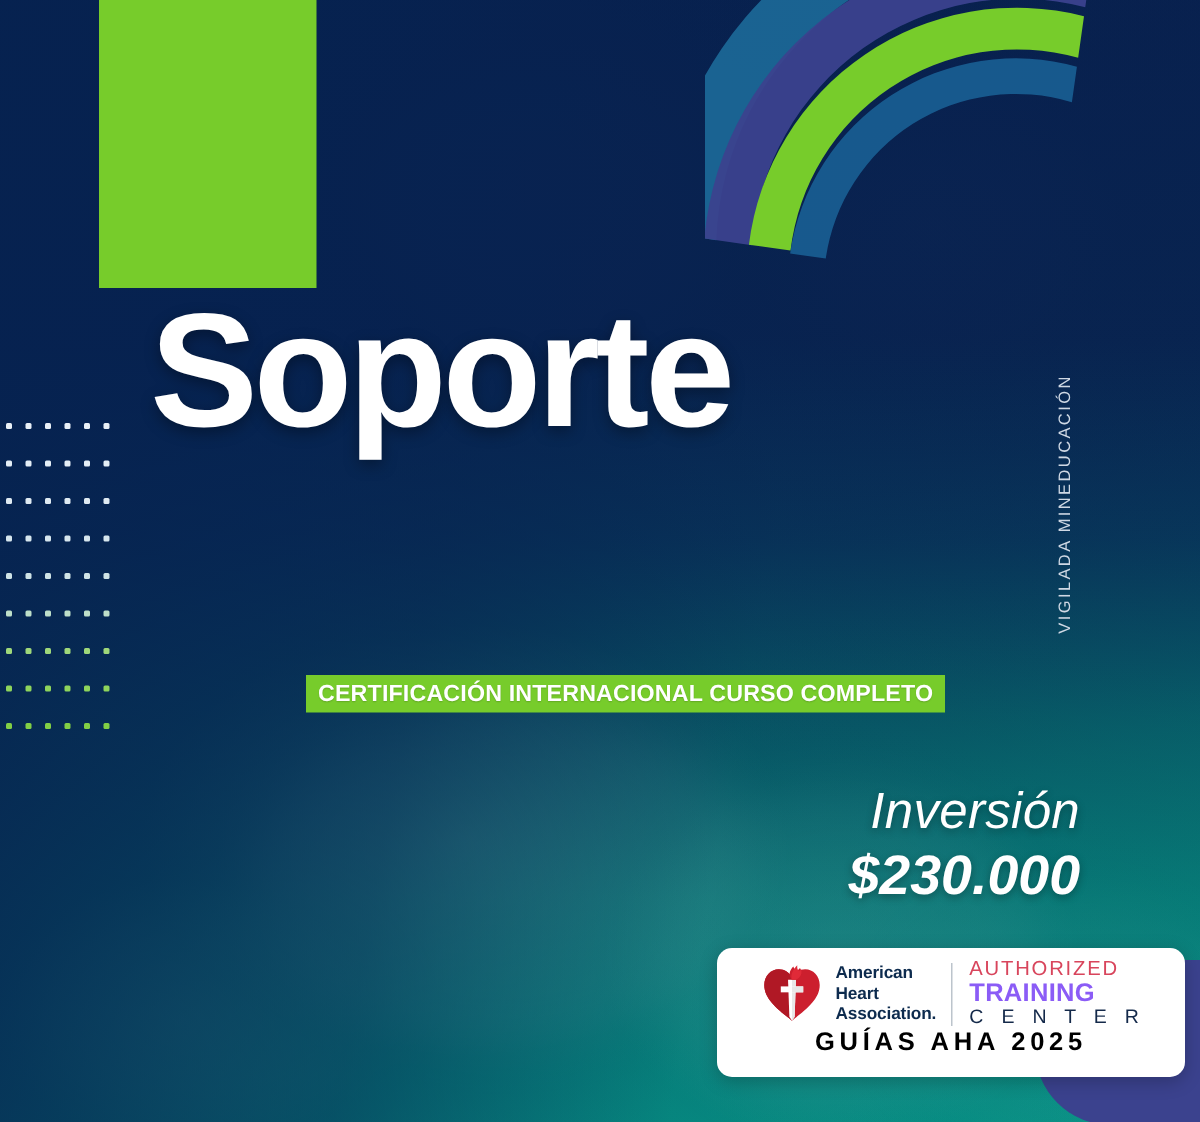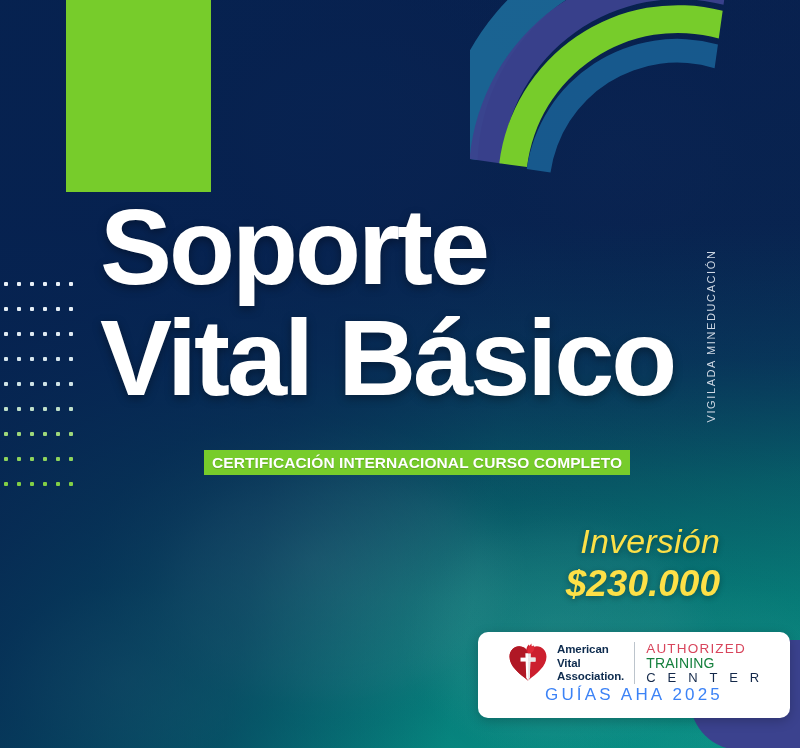--- a/index.html
+++ b/index.html
@@ -98,21 +98,21 @@
     white-space:nowrap;text-shadow:0 1px 1px rgba(0,0,0,.18);
   }
 
   .bls{
     position:absolute;left:108px;top:502px;
     color:#fff;font-size:62px;font-weight:400;letter-spacing:.5px;
     text-shadow:0 2px 8px rgba(0,0,0,.3);
   }
 
   
-  .price{position:absolute;right:80px;top:522px;text-align:right;color:#fde047;}
+  .price{position:absolute;right:80px;top:522px;text-align:right;color:#ffffff;}
   .price .label{font-size:34px;font-style:italic;font-weight:400;letter-spacing:.2px;
     text-shadow:0 2px 6px rgba(0,0,0,.3);}
   .price .amount{font-size:37px;font-style:italic;font-weight:bold;margin-top:2px;
     text-shadow:0 2px 6px rgba(0,0,0,.3);}
 
   
   .vigilada{
     position:absolute;right:2px;top:330px;
     transform-origin:center;
     transform:rotate(-90deg);
@@ -135,24 +135,24 @@
   }
   .aha-top{display:flex;align-items:flex-end;padding:7px 0 0 28px;height:52px;box-sizing:border-box;}
   .heart-logo{width:44px;height:44px;flex:0 0 44px;}
   .aha-name{
     margin-left:7px;color:#0d2b4e;font-weight:bold;font-size:11.5px;
     line-height:1.18;letter-spacing:-.1px;
   }
   .vrule{width:1px;height:42px;background:#bcc4cc;margin:0 11px 0 10px;}
   .atc{line-height:1;}
   .atc .authorized{color:#d8455c;font-size:13.5px;letter-spacing:1.2px;font-weight:400;}
-  .atc .training{color:#15803d;font-size:14px;font-weight:normal;letter-spacing:.2px;margin-top:1px;}
+  .atc .training{color:#8b5cf6;font-size:17px;font-weight:bold;letter-spacing:.2px;margin-top:1px;}
   .atc .center{color:#14294a;font-size:13px;letter-spacing:4.2px;margin-top:1px;}
   .guias{
-    text-align:center;color:#3b82f6;font-weight:normal;font-size:17px;
+    text-align:center;color:#000000;font-weight:bold;font-size:17px;
     letter-spacing:3.2px;margin-top:1px;
   }
 </style>
 </head>
 <body>
 
 <div class="poster">
 
   <div class="photo">
     <div class="photo-shapes">
@@ -231,21 +231,20 @@
       <div class="dot" style="background:#82cf45"></div>
       <div class="dot" style="background:#82cf45"></div>
       <div class="dot" style="background:#82cf45"></div>
   </div>
 
   <div class="green-block"></div>
 
 
   <div class="headline">
     <div class="h-line l1">Soporte</div>
-    <div class="h-line l2">Vital Básico</div>
   </div>
 
   <div class="green-strip">
     <span>CERTIFICACIÓN INTERNACIONAL CURSO COMPLETO</span>
   </div>
 
 
   <div class="price">
     <div class="label">Inversión</div>
     <div class="amount">$230.000</div>
@@ -262,21 +261,21 @@
         <path d="M50,92 C30,76 8,60 8,38 C8,24 18,14 30,14 C39,14 46,19 50,26 L50,92 Z" fill="#b01825"></path>
         <path d="M44,30 L56,30 L54,86 L50,92 L46,86 Z" fill="#ffffff"></path>
         <path d="M50,30 L56,30 L54,86 L50,92 Z" fill="#e8e8e8"></path>
         <rect x="33" y="40" width="34" height="9" fill="#ffffff"></rect>
         <rect x="50" y="40" width="17" height="9" fill="#e8e8e8"></rect>
         <path d="M50,30 C44,24 46,16 52,10 C54,17 60,16 62,12 C66,18 64,26 58,30 Z" fill="#cc1f2e"></path>
         <path d="M50,30 C47,22 52,14 58,8 C57,18 64,18 63,13 C67,20 62,28 56,30 Z" fill="#e02a38"></path>
       </svg>
       <div class="aha-name">
         <div>American</div>
-        <div>Vital</div>
+        <div>Heart</div>
         <div>Association.</div>
       </div>
       <div class="vrule"></div>
       <div class="atc">
         <div class="authorized">AUTHORIZED</div>
         <div class="training">TRAINING</div>
         <div class="center">C E N T E R</div>
       </div>
     </div>
     <div class="guias">GUÍAS AHA 2025</div>

